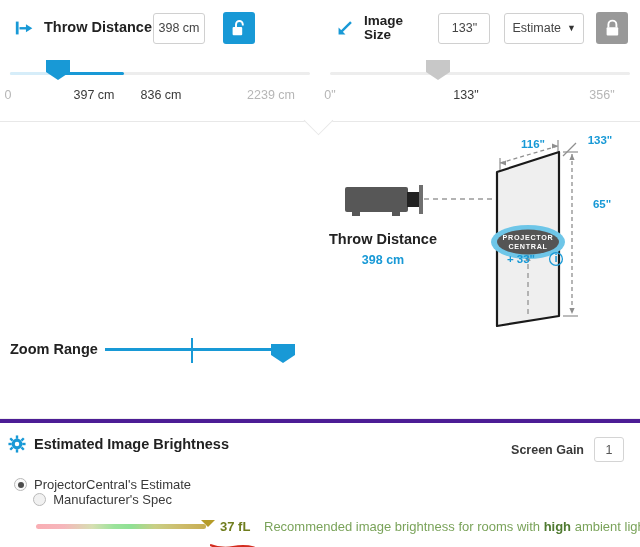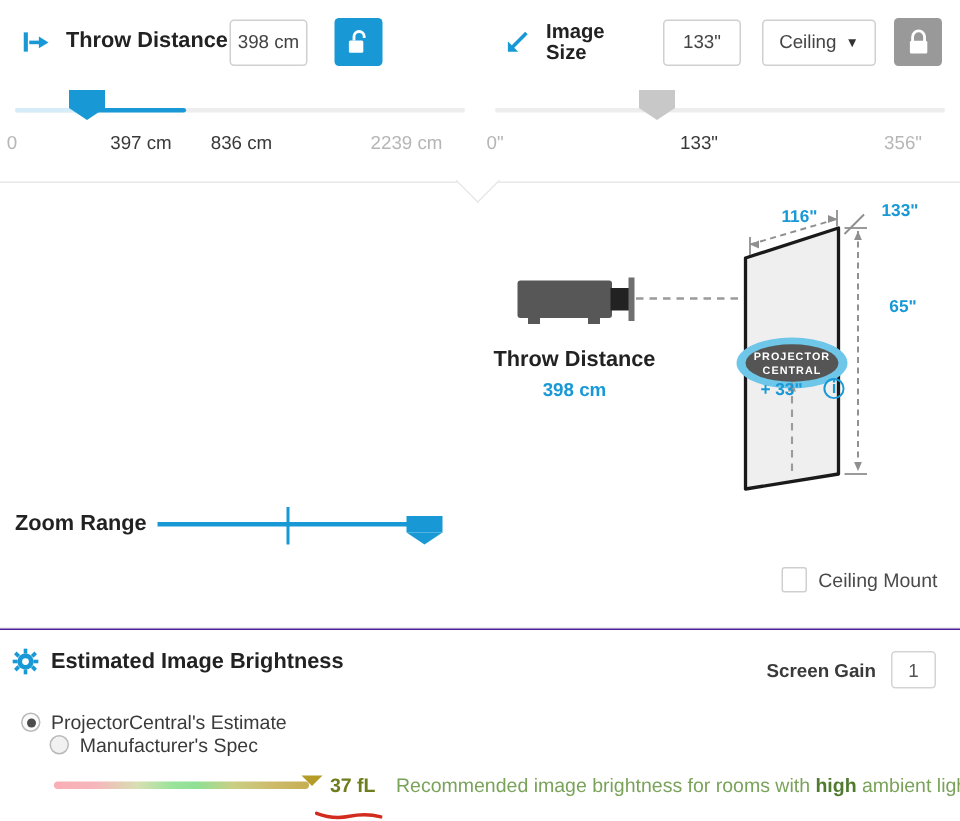--- a/index.html
+++ b/index.html
@@ -168,21 +168,21 @@
     width:17px;height:17px;border:1px solid #cfcfcf;border-radius:2px;background:#fff;
     margin-right:8px;box-sizing:border-box;
   }
   .ceiling-label{font-size:13px;color:#4a4a4a;}
 
   
   .bright-section{
     position:relative;
     height:128px;
     background:#fff;
-    border-top:1px solid #4c1d95;
+    border-top:4px solid #4c1d95;
     box-sizing:border-box;
   }
   .bright-head{
     position:absolute;left:8px;top:12px;
     display:flex;align-items:center;
   }
   .gear{width:18px;height:18px;margin-right:8px;display:block;}
   .bright-title{font-weight:bold;font-size:14.5px;color:#222;}
   .gain{
     position:absolute;right:16px;top:14px;
@@ -284,21 +284,21 @@
         <svg class="ctl-icon" viewBox="0 0 24 24">
           <line x1="18.5" y1="5.5" x2="7.5" y2="16.5" stroke="#1899d6" stroke-width="2.6"></line>
           <polygon points="5,19 5,11.5 12.5,19" fill="#1899d6"></polygon>
         </svg>
         <div class="ctl-label two-line">Image
 Size</div>
         <div class="ctl-spacer"></div>
         <div class="val-box">133"</div>
         <div style="width:14px"></div>
         <div class="unit-select">
-          <span>Ceiling</span>
+          <span>Estimate</span>
           <span class="caret">▼</span>
         </div>
         <div style="width:12px"></div>
         <div class="lock-btn closed">
           <svg width="17" height="19" viewBox="0 0 17 19">
             <path d="M4.4 8.4 V5.6 A4 4 0 0 1 12.4 5.6 V8.4" fill="none" stroke="#ffffff" stroke-width="1.9"></path>
             <rect x="2.6" y="8.2" width="11.6" height="8.4" rx="1" fill="#ffffff"></rect>
           </svg>
         </div>
         <div style="width:12px"></div>
@@ -387,24 +387,20 @@
     <div class="zoom-title">Zoom Range</div>
 
     <div class="zoom-track"></div>
     <div class="zoom-tick"></div>
     <div class="zoom-handle">
       <div class="hb"></div>
         <div class="ht"></div>
     </div>
 
 
-    <div class="ceiling">
-      <div class="cb"></div>
-      <span class="ceiling-label">Ceiling Mount</span>
-    </div>
   </div>
 
   <div class="bright-section">
     <div class="bright-head">
       <svg class="gear" viewBox="0 0 24 24">
         <g fill="#1899d6">
           <rect x="10.4" y="0.6" width="3.2" height="4.4"></rect>
           <rect x="10.4" y="19" width="3.2" height="4.4"></rect>
           <rect x="0.6" y="10.4" width="4.4" height="3.2"></rect>
           <rect x="19" y="10.4" width="4.4" height="3.2"></rect>

